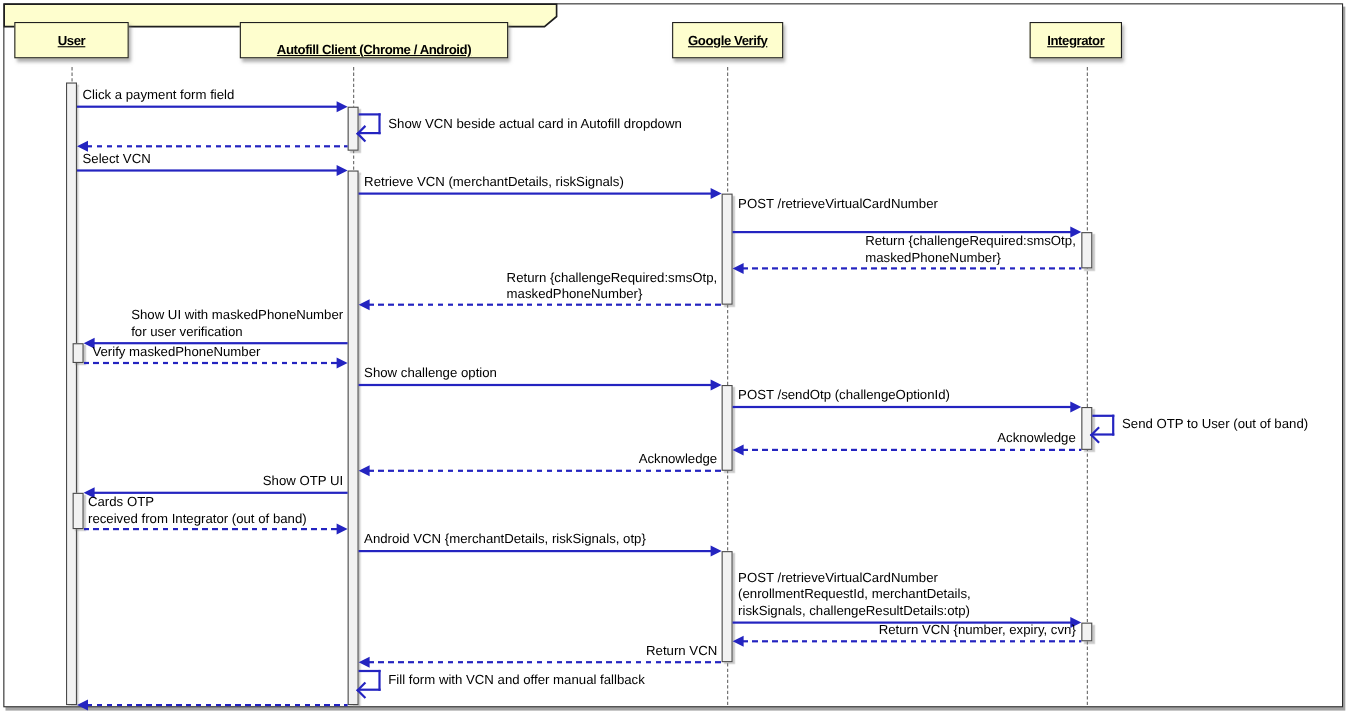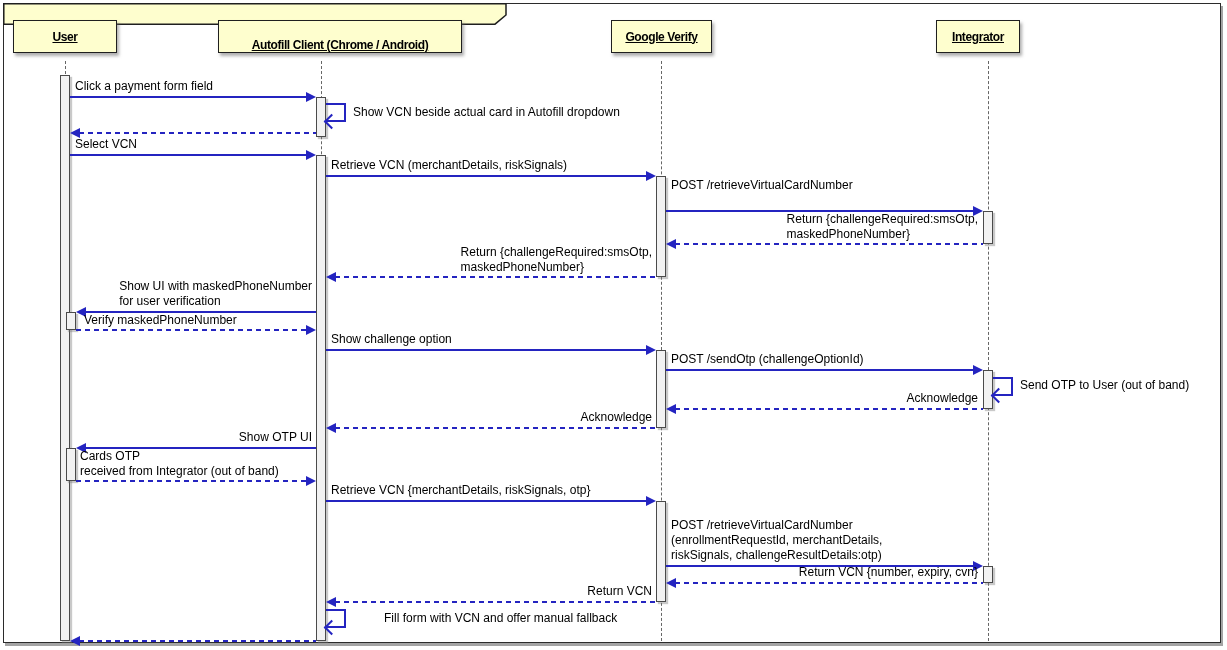--- a/index.html
+++ b/index.html
@@ -180,40 +180,40 @@
       </div>
       <div class="mline-dashed" style="left: 76px; width: 231px; top: 480px;"></div>
       <div class="head-r" style="left: 306px; top: 476px;"></div>
       <div class="mlabel" style="top: 449px; left: 80px;">
         <div>Cards OTP</div>
         <div>received from Integrator (out of band)</div>
       </div>
       <div class="mline-solid" style="left: 326px; width: 321px; top: 500px;"></div>
       <div class="head-r" style="left: 646px; top: 496px;"></div>
       <div class="mlabel" style="top: 483px; left: 331px;">
-        <div>Retrieve VCN {merchantDetails, riskSignals, otp}</div>
+        <div>Android VCN {merchantDetails, riskSignals, otp}</div>
       </div>
       <div class="mline-solid" style="left: 666px; width: 308px; top: 565px;"></div>
       <div class="head-r" style="left: 973px; top: 561px;"></div>
       <div class="mlabel" style="top: 518px; left: 671px;">
         <div>POST /retrieveVirtualCardNumber</div>
         <div>(enrollmentRequestId, merchantDetails,</div>
         <div>riskSignals, challengeResultDetails:otp)</div>
       </div>
       <div class="mline-dashed" style="left: 675px; width: 308px; top: 582px;"></div>
       <div class="head-l" style="left: 666px; top: 578px;"></div>
       <div class="mlabel" style="top: 565px; right: 249px;">
         <div>Return VCN {number, expiry, cvn}</div>
       </div>
       <div class="mline-dashed" style="left: 335px; width: 321px; top: 601px;"></div>
       <div class="head-l" style="left: 326px; top: 597px;"></div>
       <div class="mlabel" style="top: 584px; right: 575px;">
         <div>Return VCN</div>
       </div>
       <div class="selfloop" style="left: 326px; top: 609px;"></div>
       <div class="chevron" style="left: 326px; top: 622px;"></div>
-      <div class="mlabel" style="top: 611px; left: 353px; margin-left: 31px;">
+      <div class="mlabel" style="top: 611px; left: 353px;">
         <div>Fill form with VCN and offer manual fallback</div>
       </div>
       <div class="mline-dashed" style="left: 79px; width: 237px; top: 640px;"></div>
       <div class="head-l" style="left: 70px; top: 636px;"></div>
     </div>
 </div>
 
 </body></html>

